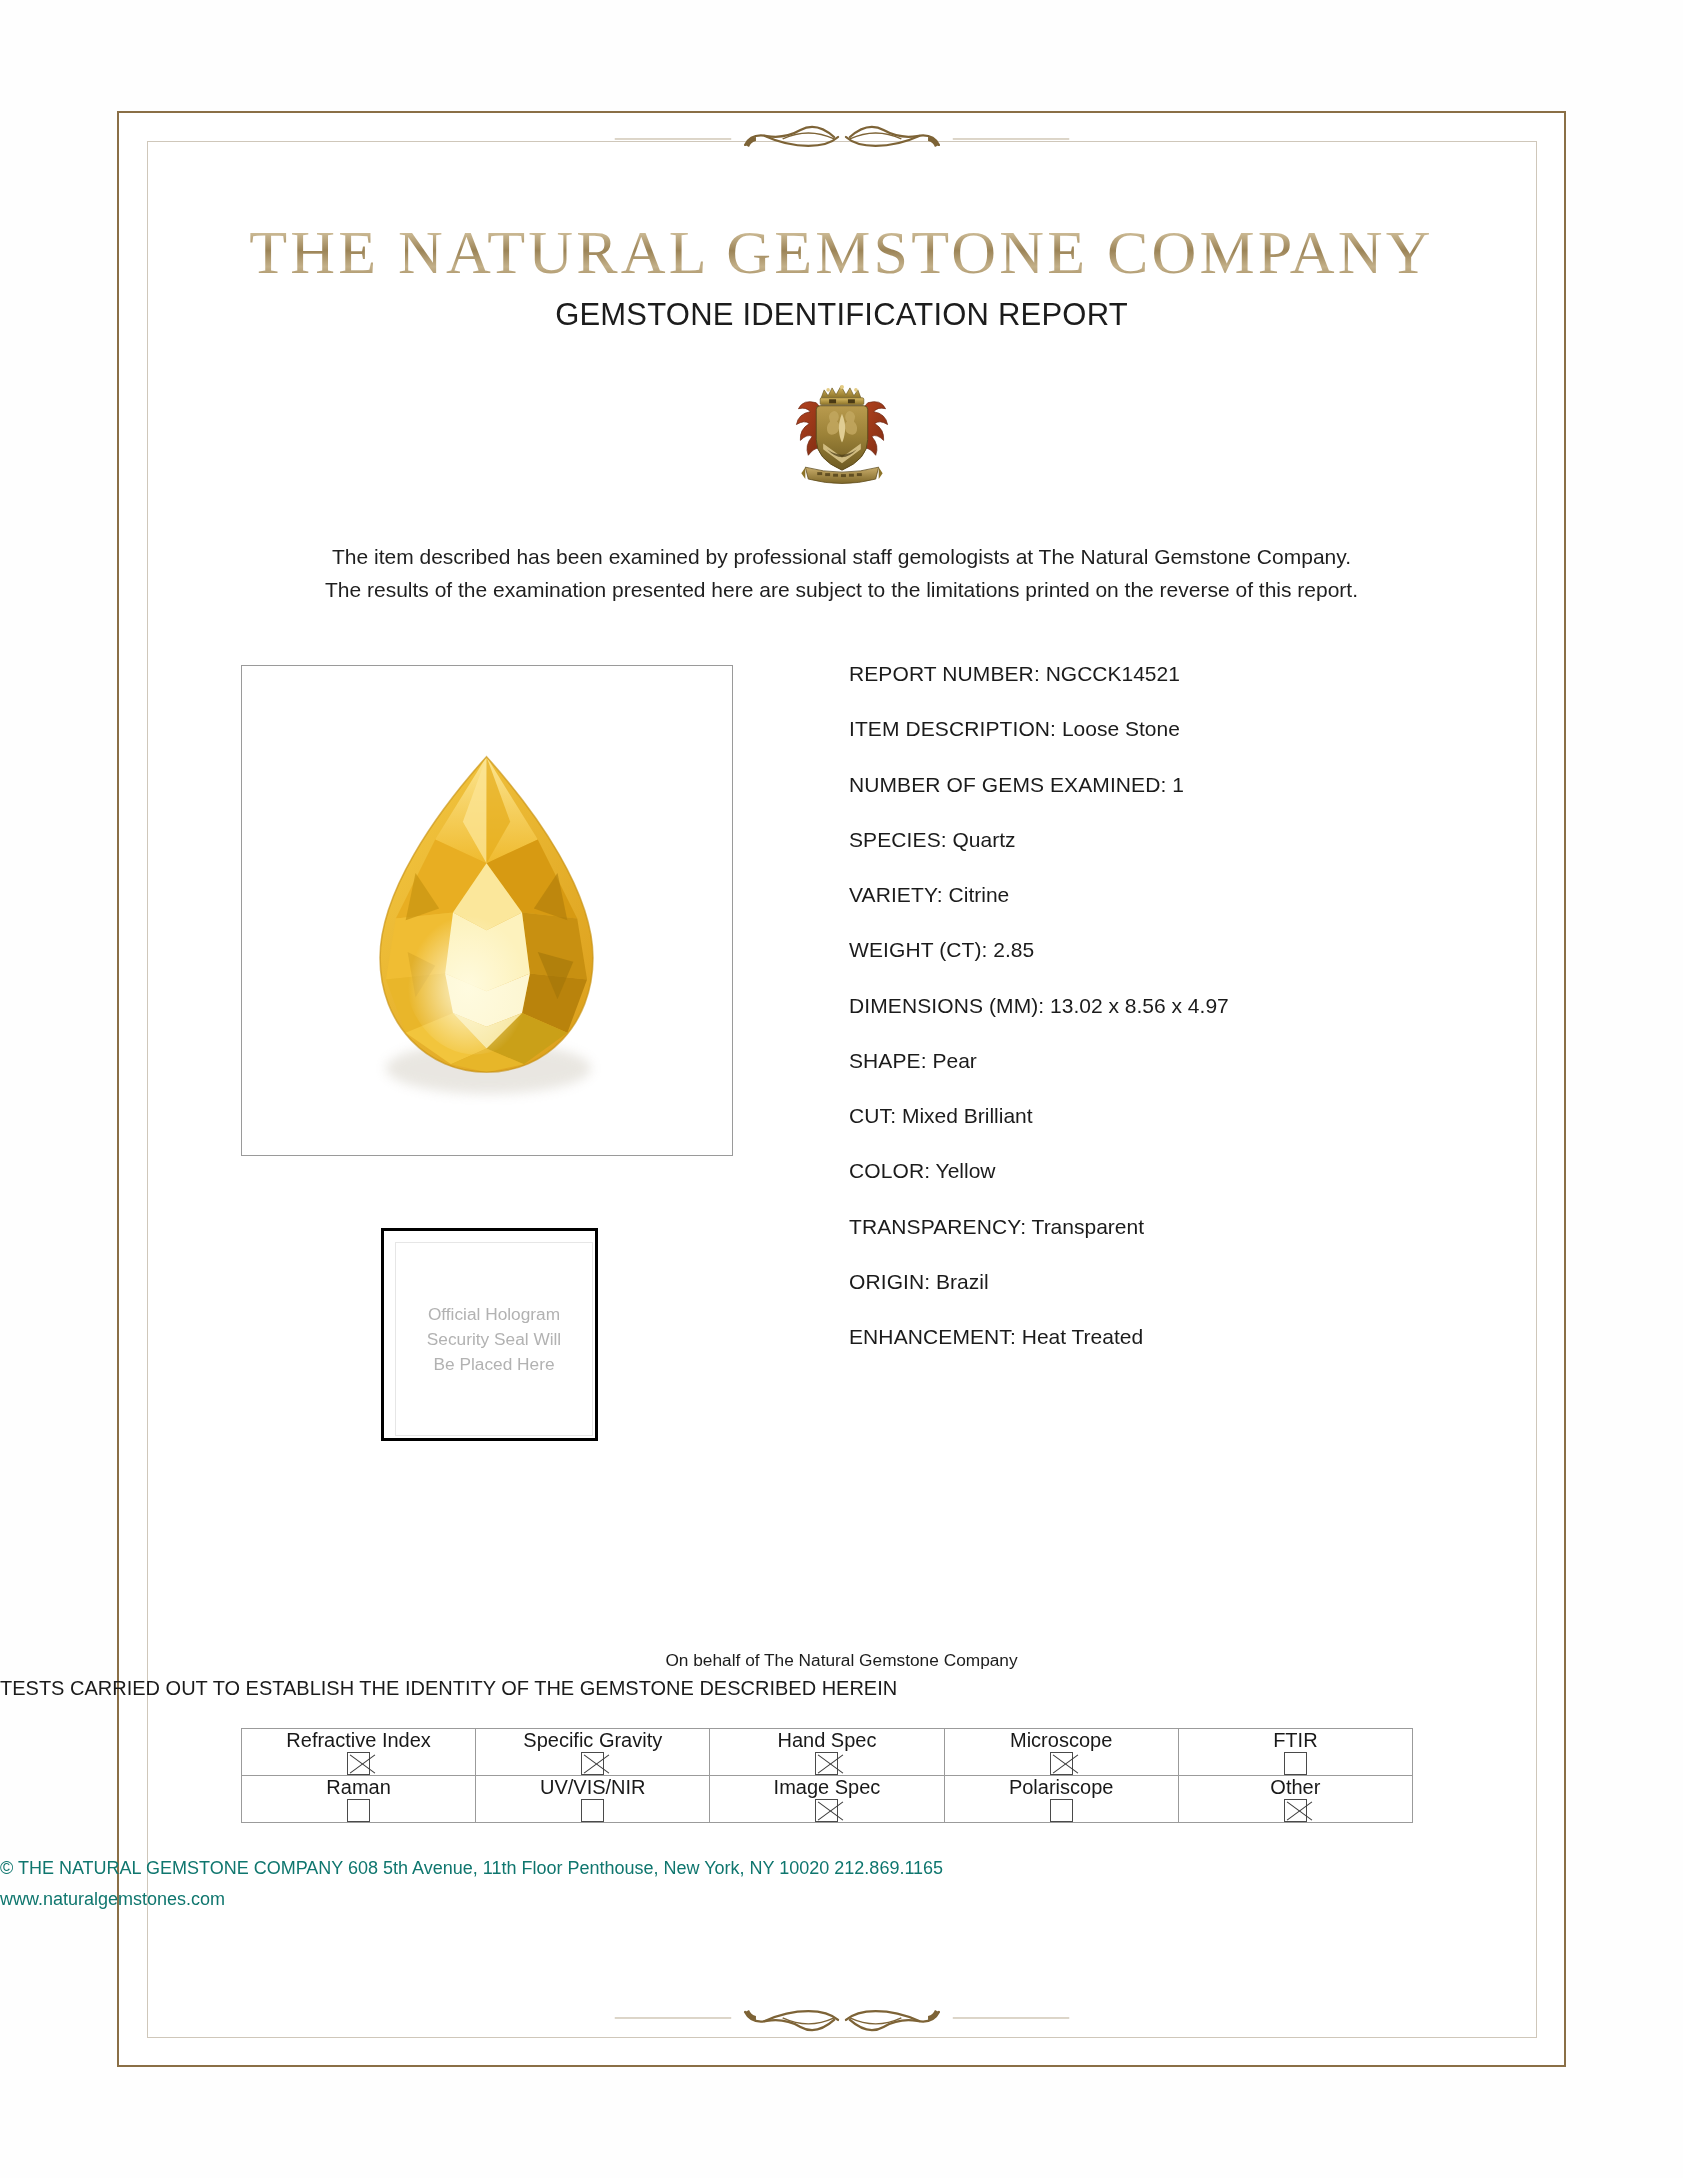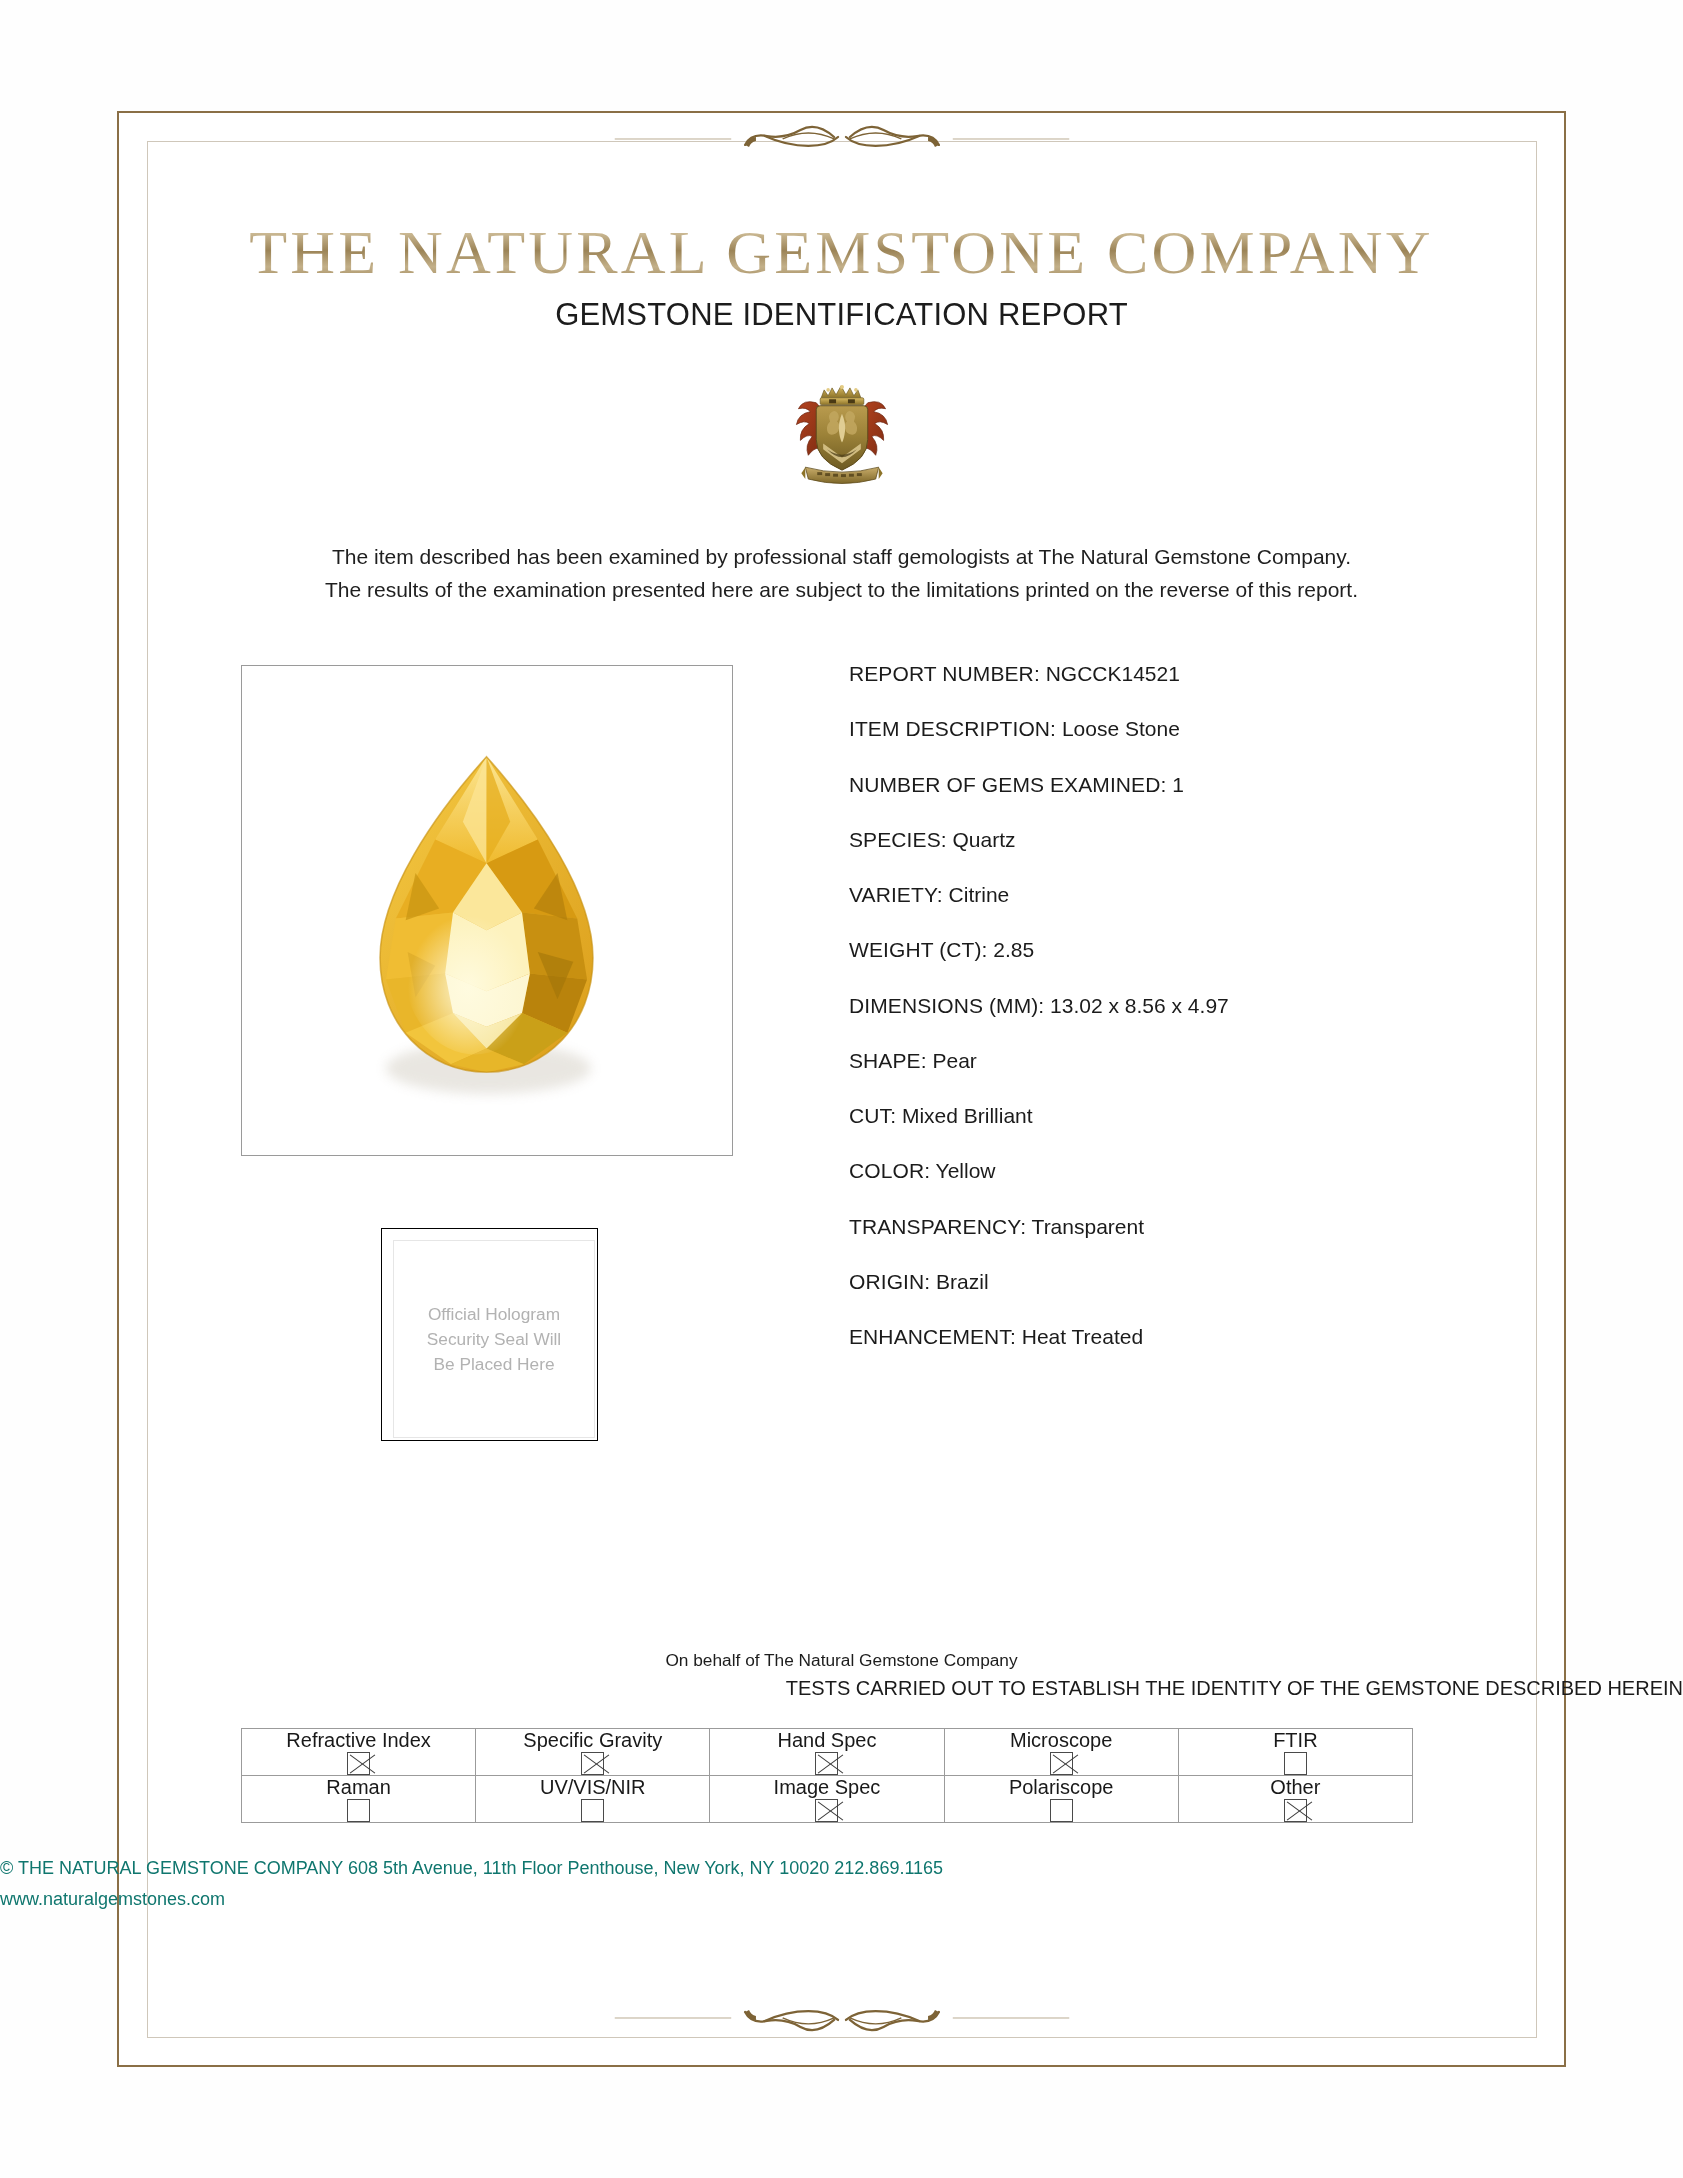--- a/index.html
+++ b/index.html
@@ -143,21 +143,21 @@
   }
   .gem-photo-frame svg { display: block; width: 100%; height: 100%; }
 
   
   .hologram-box {
     position: absolute;
     left: 381px;
     top: 1228px;
     width: 217px;
     height: 213px;
-    border: 1px solid #000000;
+    border: 3px solid #000000;
     background: #ffffff;
   }
   .hologram-inner {
     position: absolute;
     left: 11px;
     top: 11px;
     right: 2px;
     bottom: 2px;
     border: 1px solid #e6e6e6;
     display: flex;
@@ -196,21 +196,21 @@
     left: 0; right: 0;
     top: 1650px;
     text-align: center;
     font-size: 17.3px;
     color: #1d1d1d;
   }
   .tests-heading {
     position: absolute;
     left: 0; right: 0;
     top: 1677px;
-    text-align: right;
+    text-align: left;
     font-size: 20px;
     color: #1b1b1b;
   }
 
   .tests-table {
     position: absolute;
     left: 241px;
     top: 1728px;
     width: 1172px;
     border-collapse: collapse;

